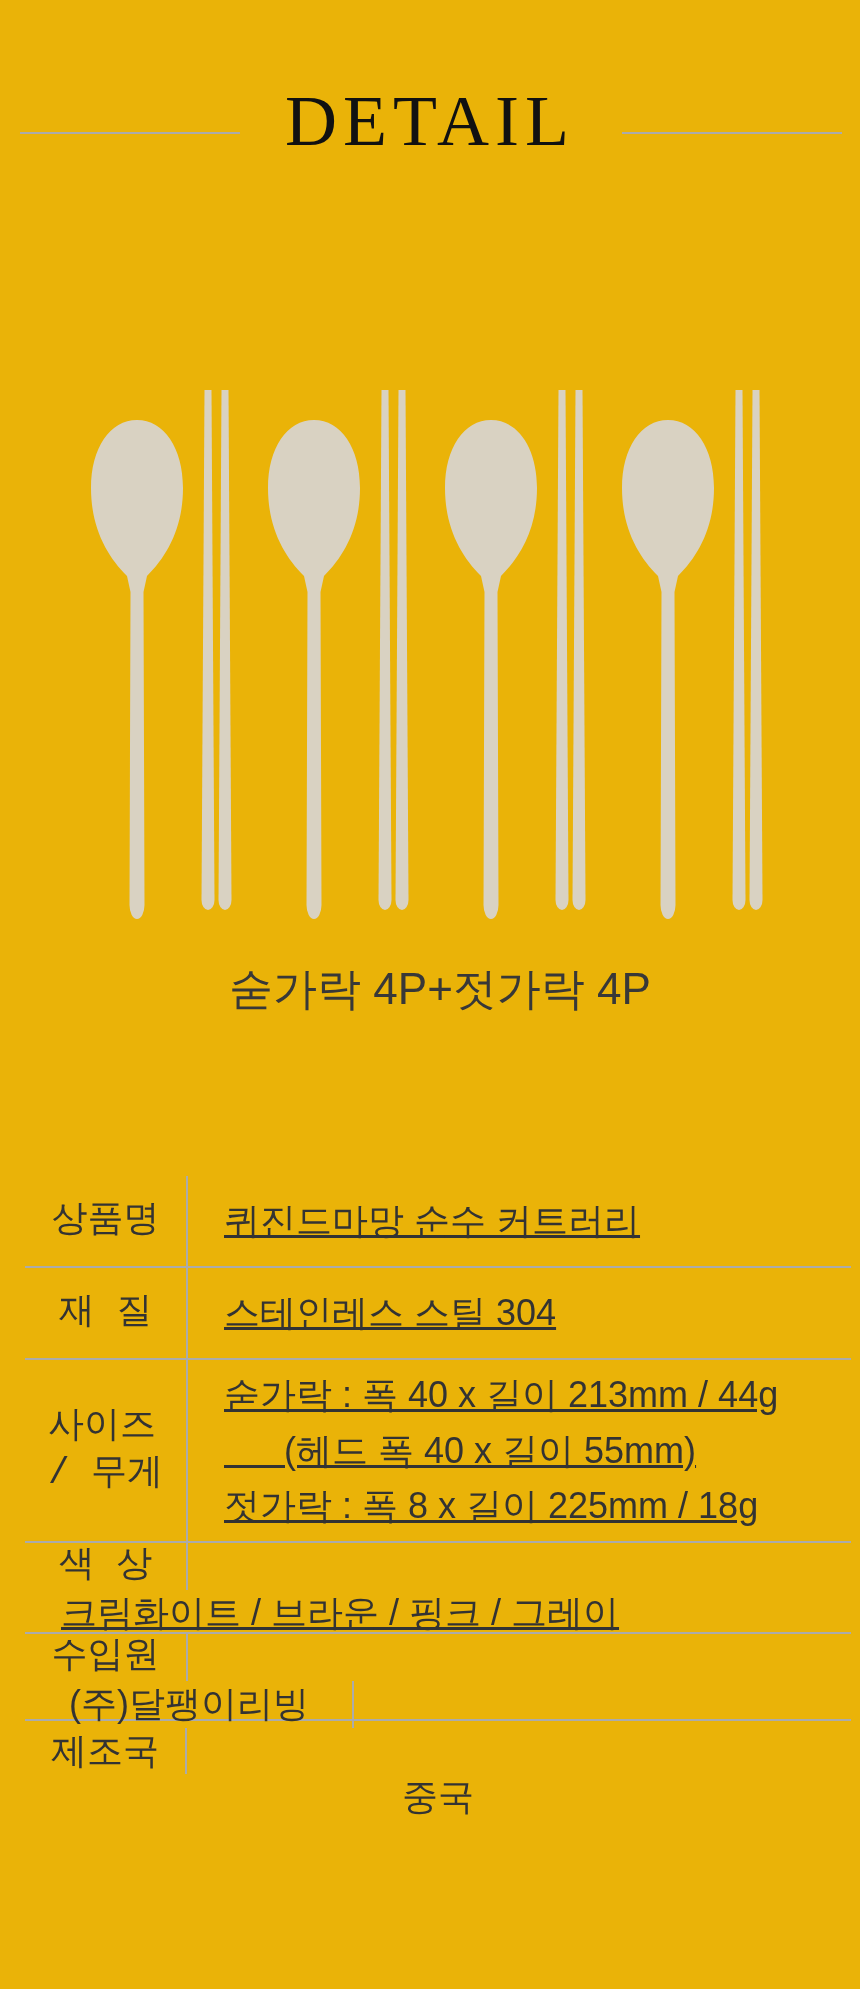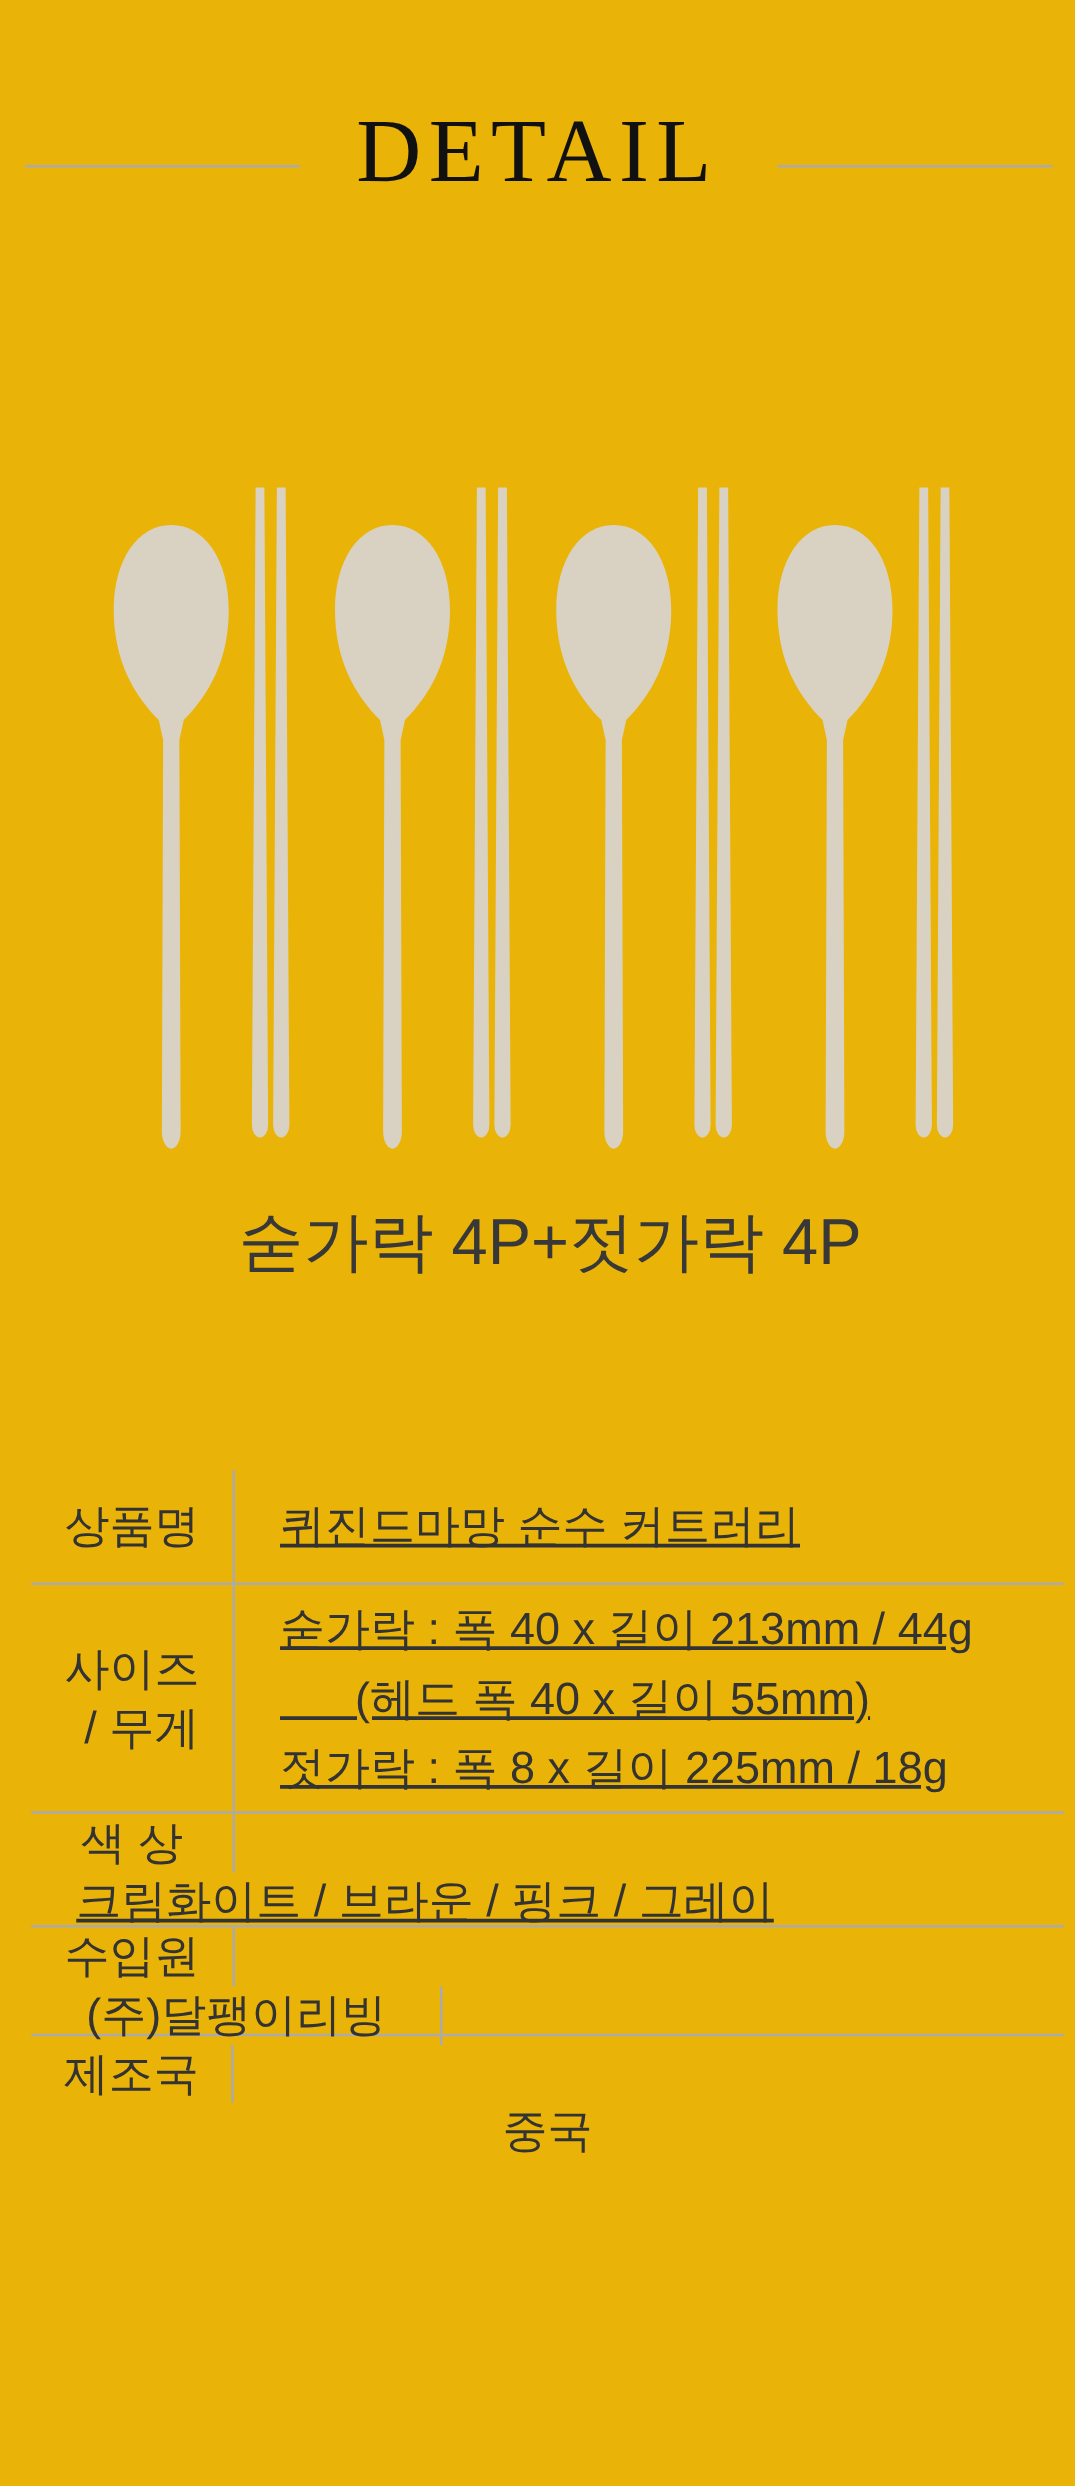--- a/index.html
+++ b/index.html
@@ -45,21 +45,21 @@
     display: block;
   }
   .cutlery .shape { fill: var(--beige, #d9d2c2); }
 
   
   .caption {
     position: absolute;
     top: 963px; left: 20px;
     width: 840px;
     text-align: center;
-    font-size: 52px;
+    font-size: 44px;
     line-height: 1.2;
     color: var(--caption-dark, #383838);
     white-space: pre;
   }
 
   
   .spec-table {
     position: absolute;
     top: 1176px; left: 25px;
     width: 826px;
@@ -78,23 +78,24 @@
   .row-4 { height: 183px; }
   .row-5 { height: 91px; flex-direction: column; }
   .row-6 { height: 87px; flex-direction: column; }
   .cell {
     display: flex;
     align-items: center;
   }
   .label {
     width: 163px;
     justify-content: center;
-    text-align: right;
+    text-align: left;
     border-right: 2px solid var(--line-gray, #ababab);
     white-space: pre-line;
+    font-family: Liberation Mono, monospace;
   }
   .value {
     flex: 1;
     padding-left: 36px;
     white-space: pre;
     text-decoration: underline;
   }
   .row-4 .value { line-height: 1.55; }
   .value-primary {
     width: 329px;
@@ -155,20 +156,24 @@
 
   <div class="caption">숟가락 4P+젓가락 4P</div>
 
   <div class="spec-table">
 
     <div class="row row-1">
       <div class="cell label">상품명</div>
       <div class="cell value">퀴진드마망 순수 커트러리</div>
     </div>
 
+    <div class="row row-2">
+      <div class="cell label">재  질</div>
+      <div class="cell value">스테인레스 스틸 304</div>
+    </div>
 
 
     <div class="row row-4">
       <div class="cell label">사이즈
 / 무게</div>
       <div class="cell value">숟가락 : 폭 40 x 길이 213mm / 44g
       (헤드 폭 40 x 길이 55mm)
 젓가락 : 폭 8 x 길이 225mm / 18g</div>
     </div>
 

